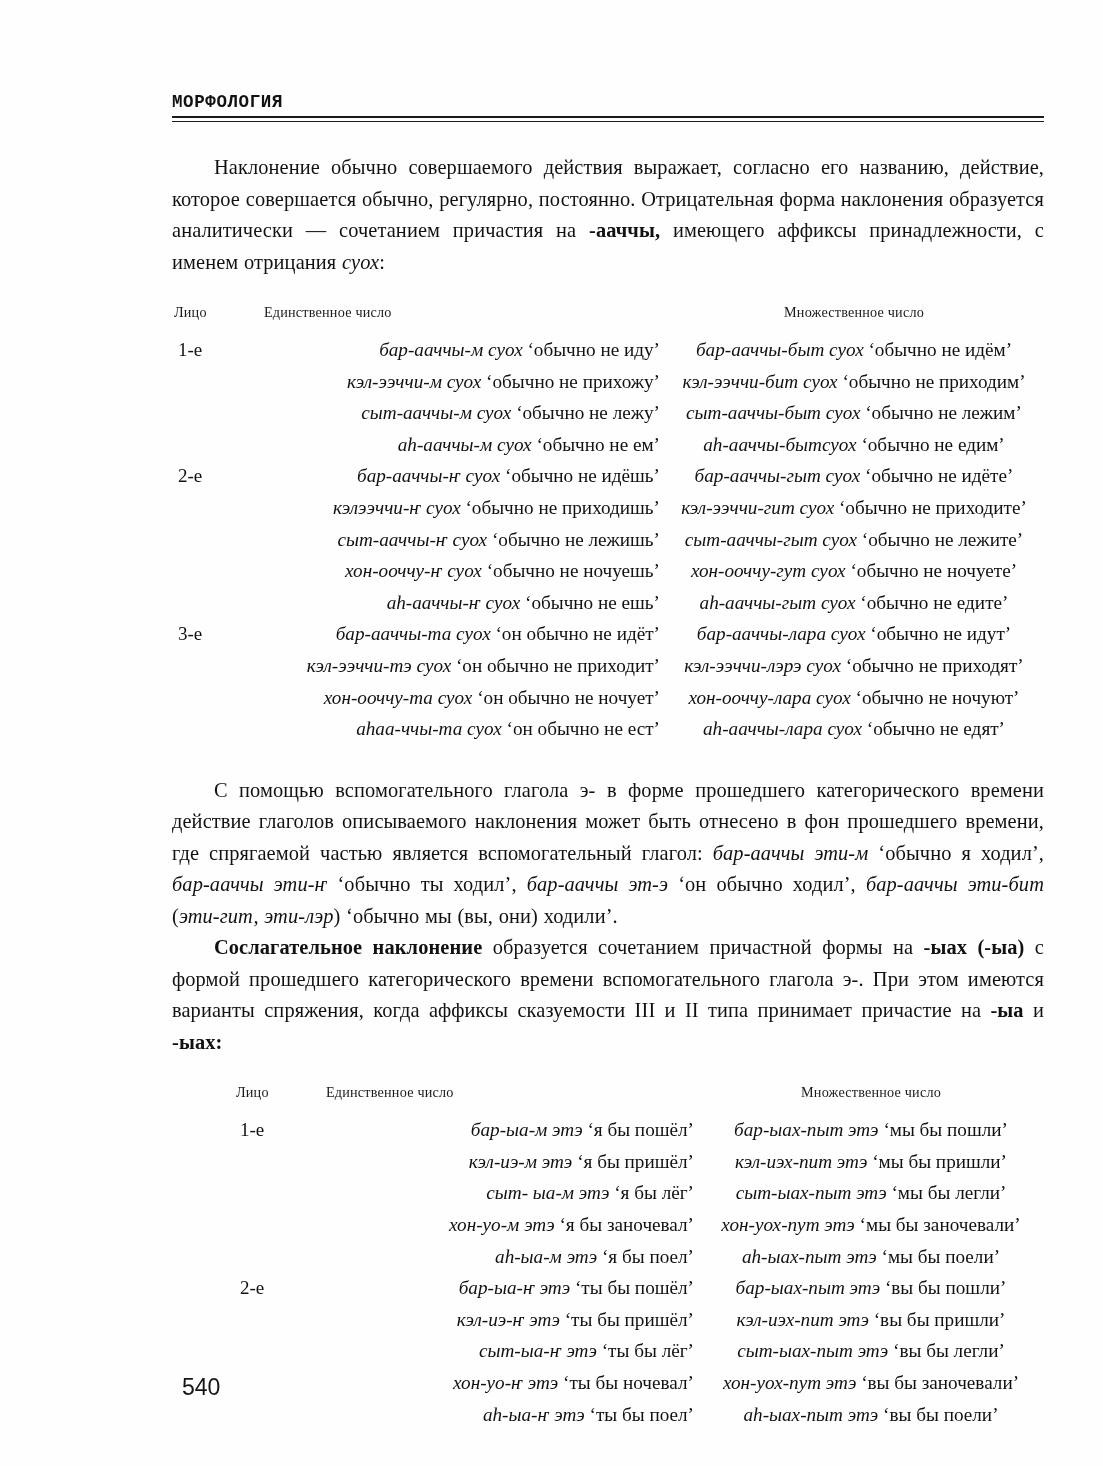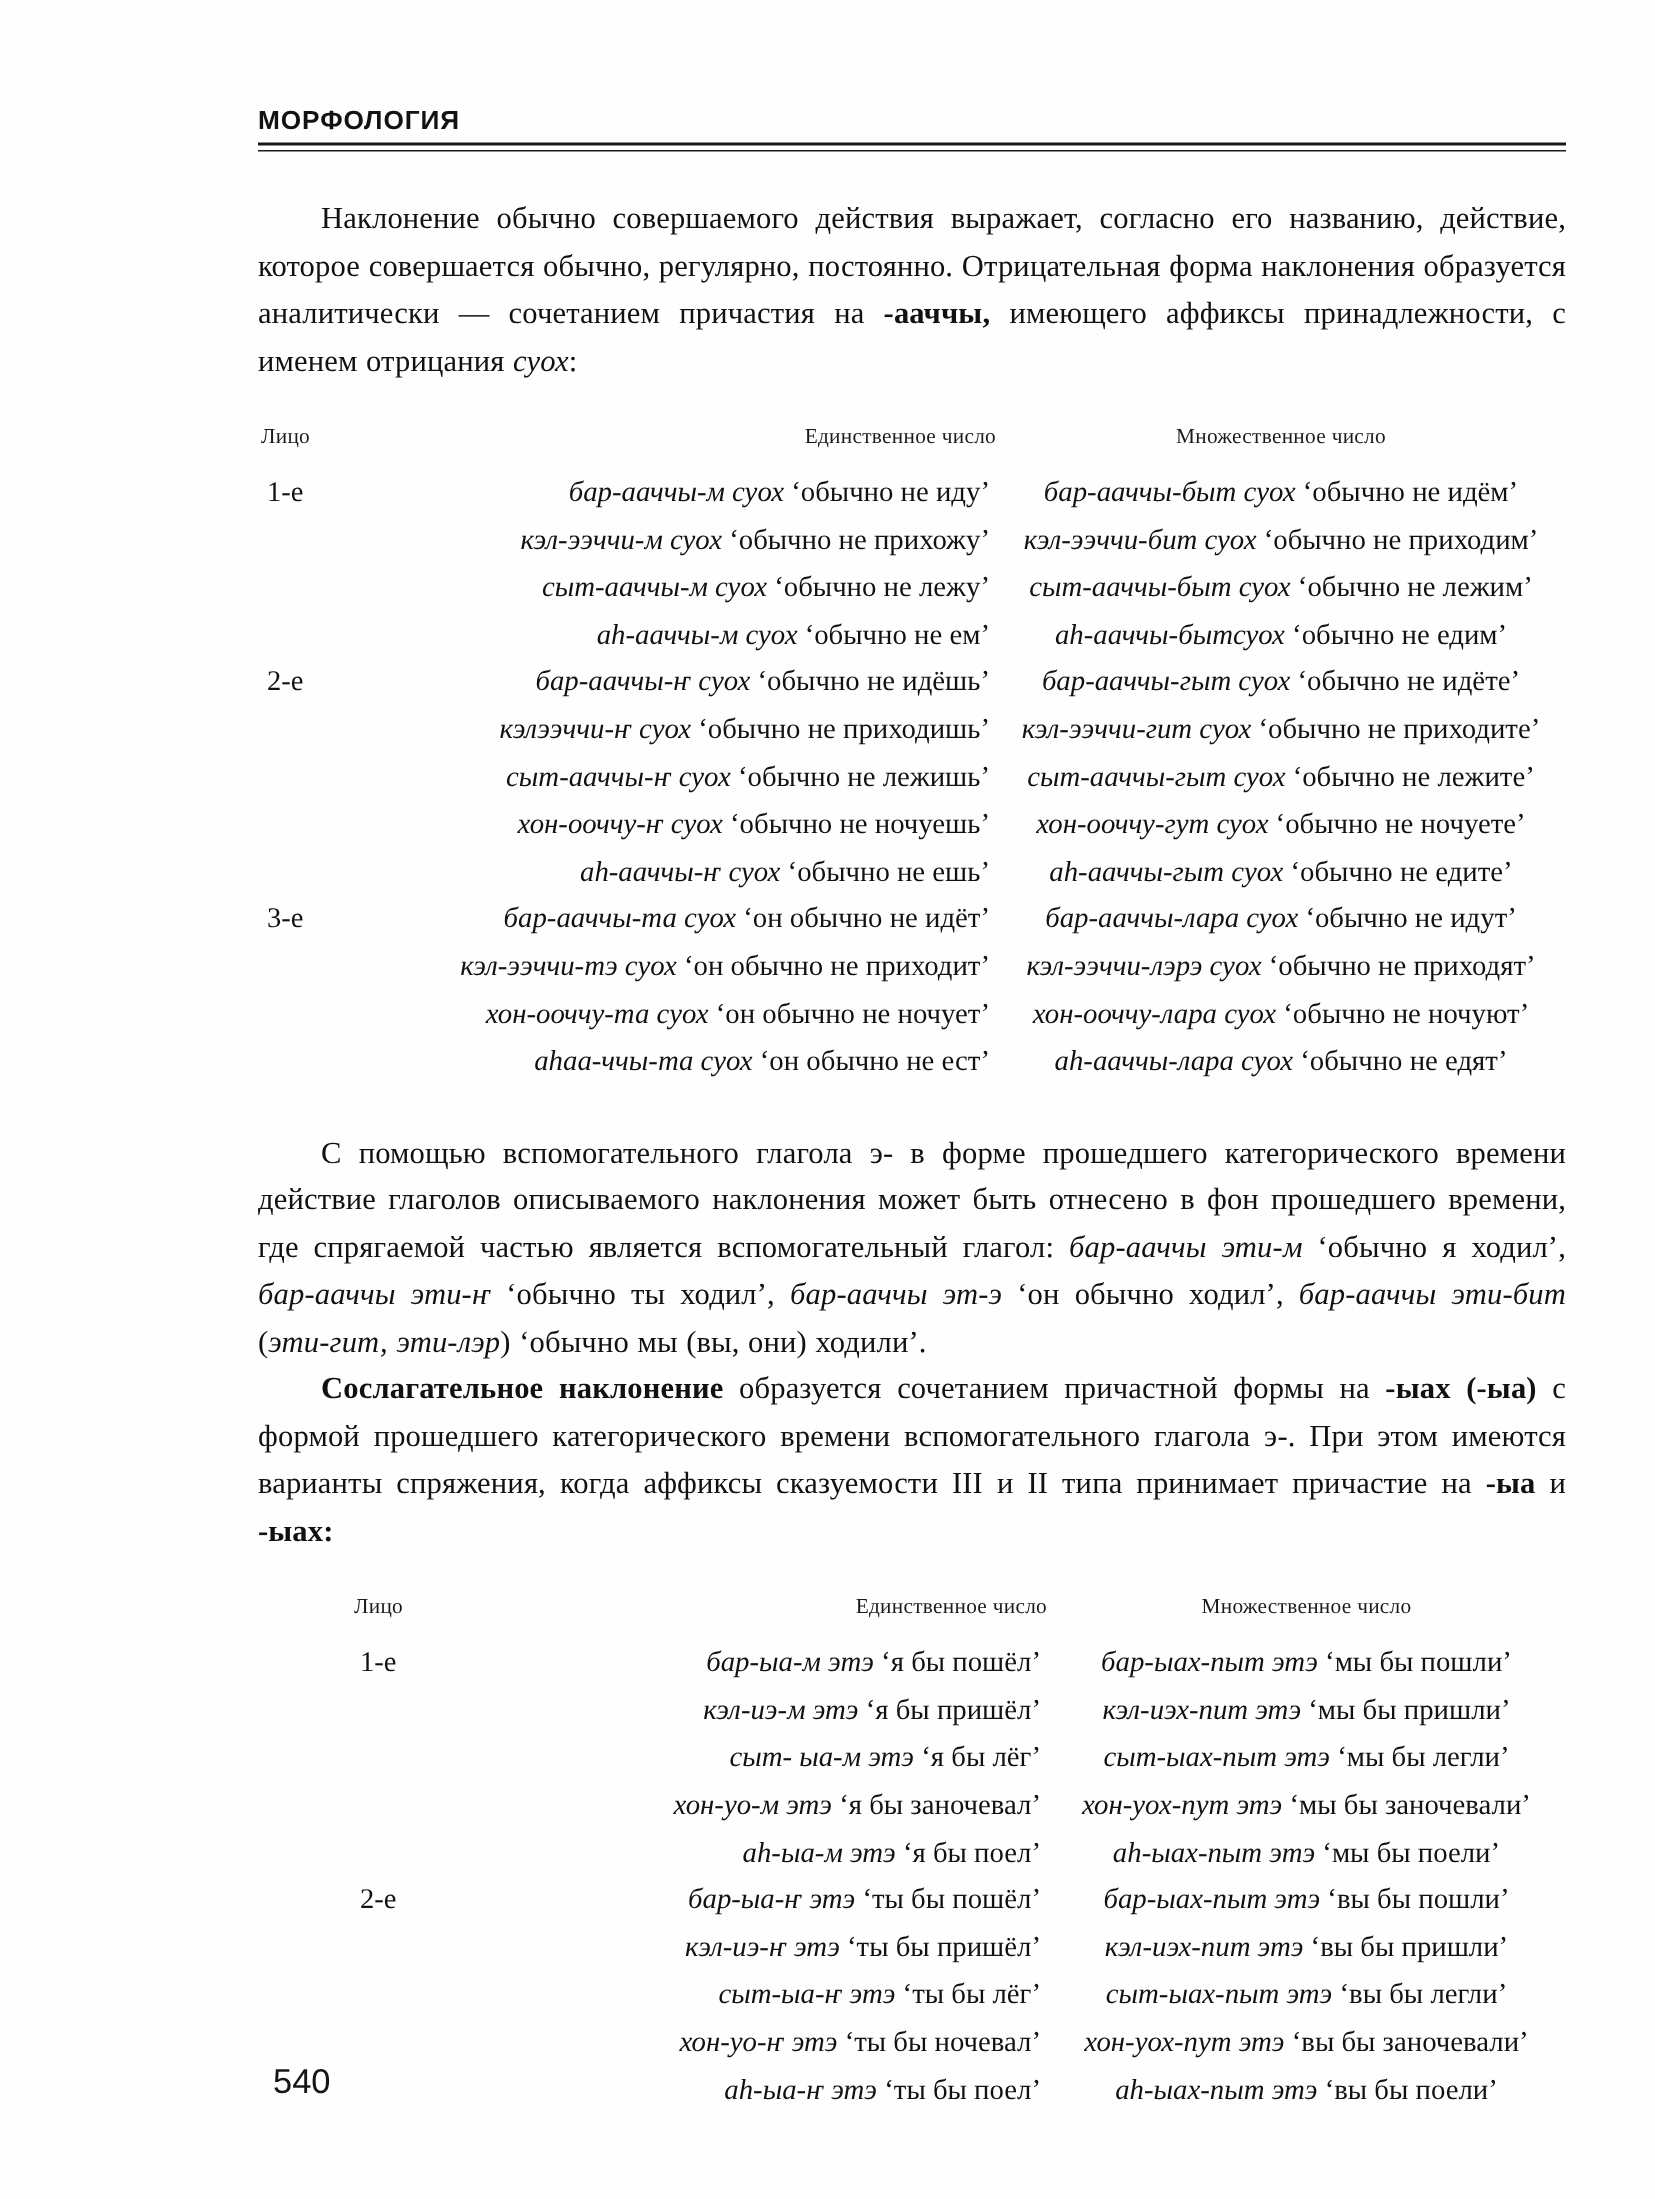--- a/index.html
+++ b/index.html
@@ -20,26 +20,27 @@
   }
   .content {
     position: absolute;
     left: 172px;
     top: 70px;
     width: 872px;
   }
 
   
   .runhead {
-    font-family: Liberation Sans, sans-serif;
+    font-family: Liberation Mono, monospace;
     font-weight: bold;
     font-size: 17.5px;
     letter-spacing: 0.6px;
     color: #121212;
     padding-bottom: 4px;
+    margin-top: 22px;
   }
   .runhead-rule {
     border-bottom: 2.2px solid #1a1a1a;
     margin-bottom: 3px;
   }
   .runhead-rule2 {
     border-bottom: 0.9px solid #1a1a1a;
     margin-bottom: 30px;
   }
 
@@ -68,21 +69,21 @@
   .paradigm .col-pl     { width: 380px; }
 
   .paradigm th {
     font-weight: normal;
     font-size: 14.2px;
     padding: 0 0 13px 0;
     letter-spacing: 0.2px;
     color: #1a1a1a;
   }
   .paradigm th.h-person { text-align: left; padding-left: 2px; }
-  .paradigm th.h-sg     { text-align: right; }
+  .paradigm th.h-sg     { text-align: left; }
   .paradigm th.h-pl     { }
 
   .paradigm td {
     font-size: 19.2px;
     line-height: 29.6px;
     vertical-align: baseline;
     white-space: nowrap;
     color: #111111;
   }
   .paradigm td.person {

